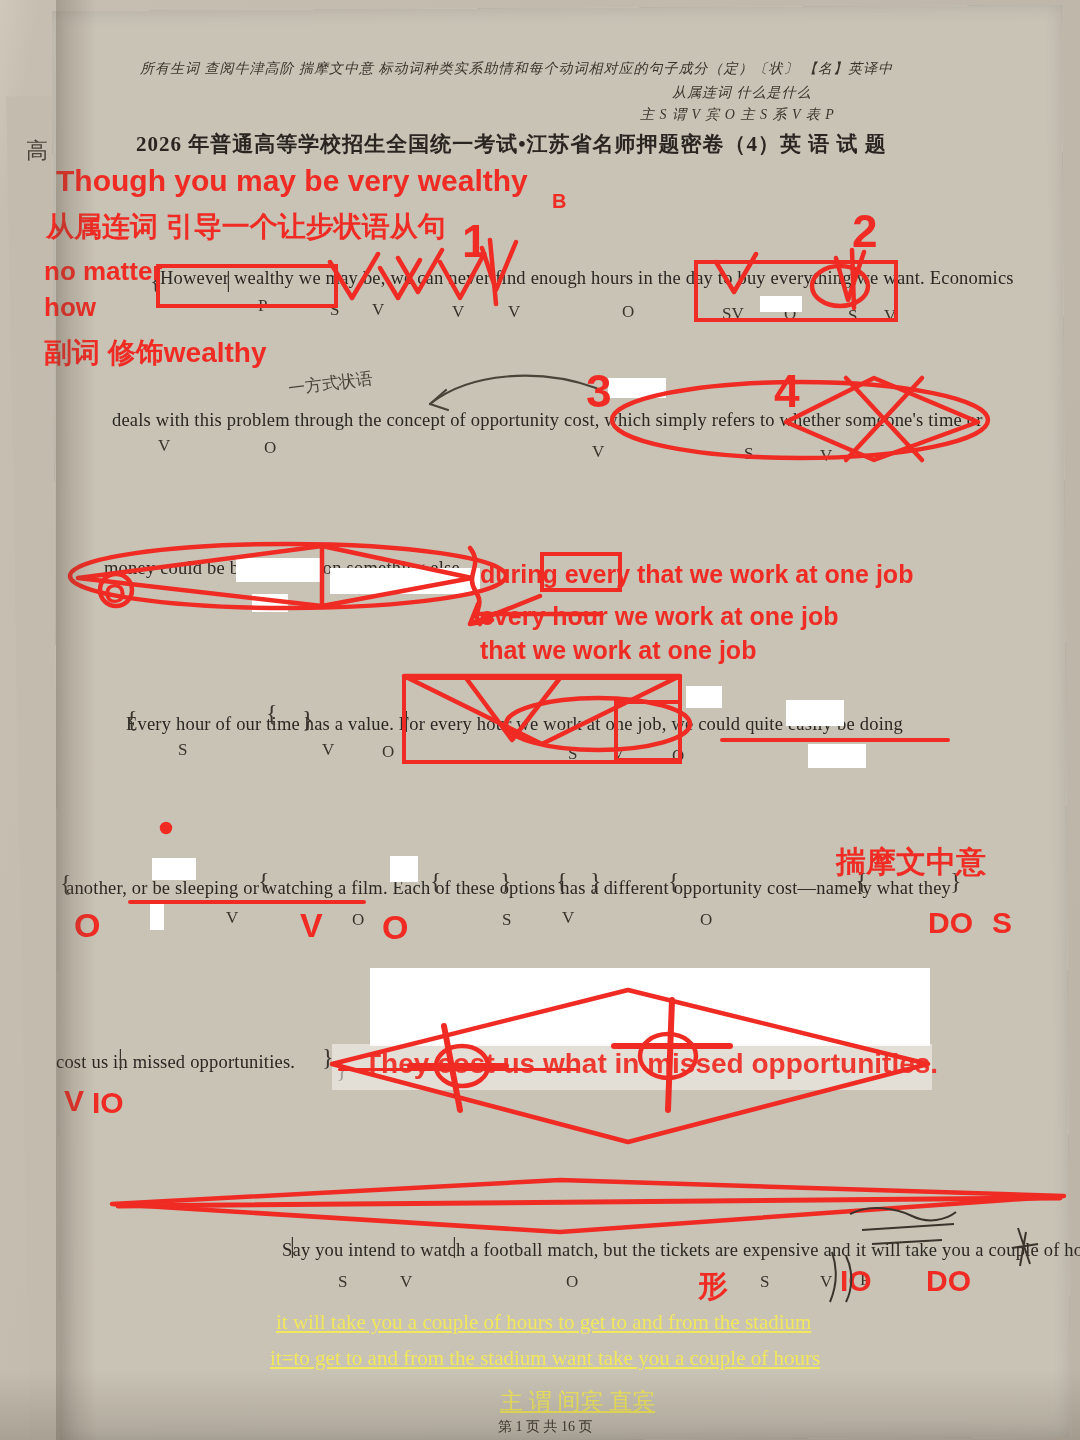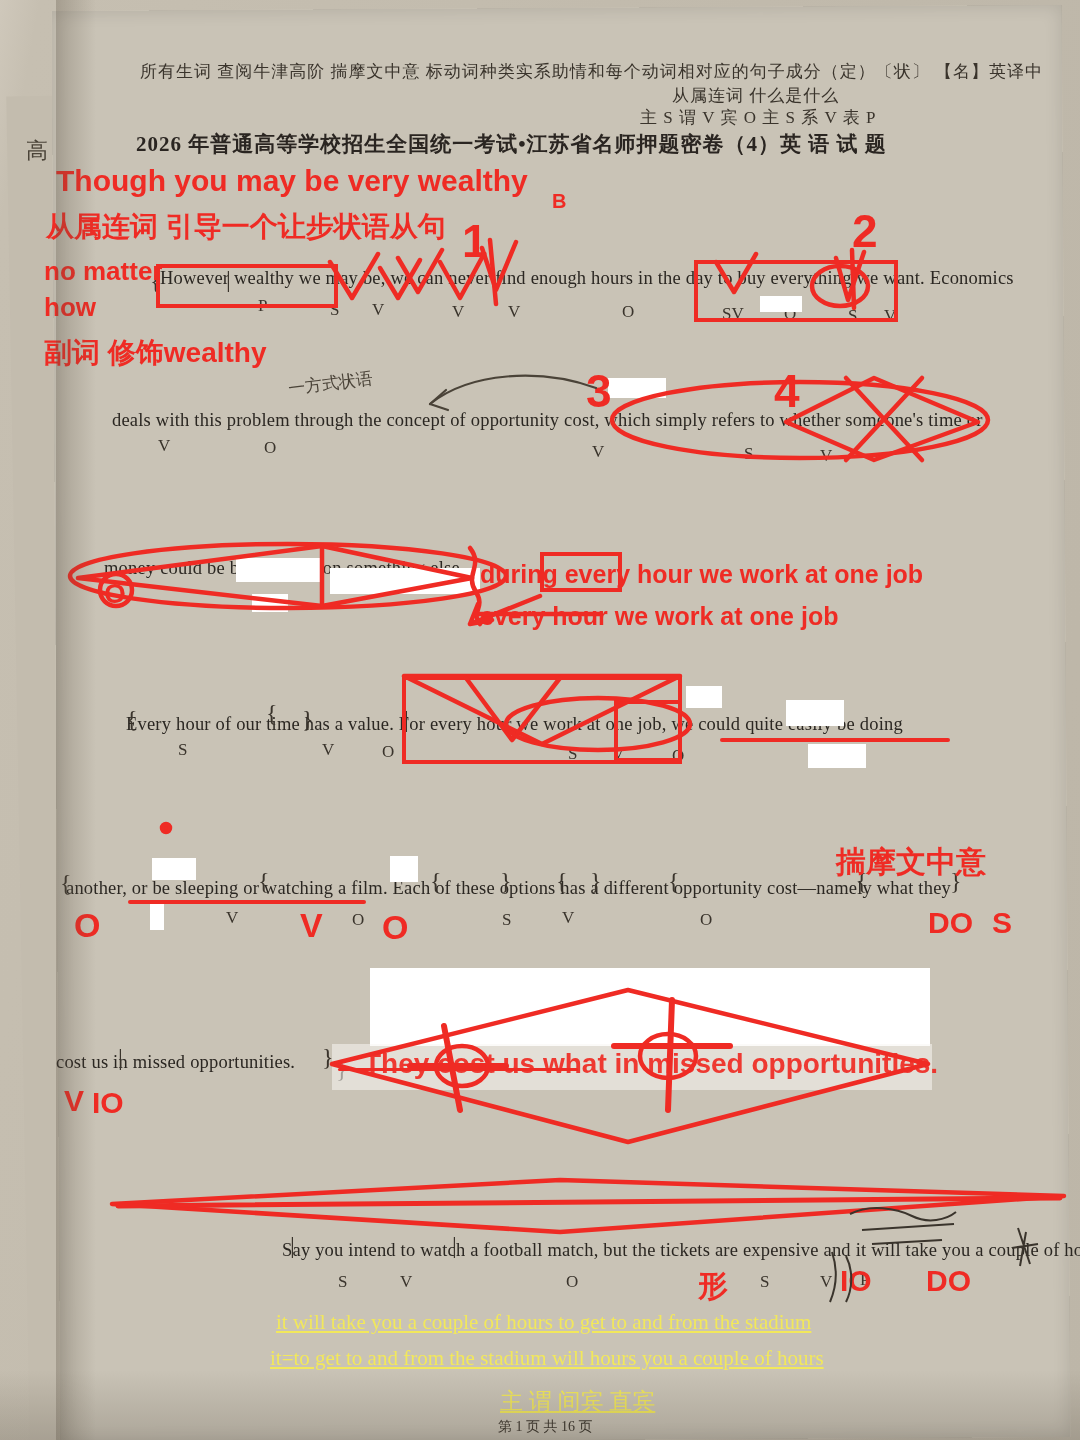--- a/index.html
+++ b/index.html
@@ -28,21 +28,21 @@
     position:absolute;left:56px;top:0;width:40px;height:1440px;
     background:linear-gradient(90deg,rgba(90,80,65,.30),rgba(90,80,65,0));
   }
   .shade-b{
     position:absolute;left:0;bottom:0;width:1080px;height:70px;
     background:linear-gradient(0deg,rgba(70,62,50,.22),rgba(70,62,50,0));
   }
 
   
   .pt{position:absolute;color:#2a2622;white-space:nowrap;}
-  .hdr-cn{font-family:"Liberation Serif",serif;font-size:17px;letter-spacing:1px;color:#3a342c;}
+  .hdr-cn{font-family:"Liberation Serif",serif;font-size:14px;letter-spacing:1px;color:#3a342c;font-style:italic;}
   .title{font-size:21px;font-weight:bold;letter-spacing:1px;color:#2a2521;}
   .body-line{font-size:18.5px;color:#2b2722;letter-spacing:.2px;}
   .footer-cn{font-size:14px;color:#3a342c;}
 
   
   .slash{position:absolute;color:#3a342c;font-size:17px;}
   .brace{position:absolute;color:#3a342c;font-size:24px;font-family:"Liberation Serif",serif;}
 
   
   .red{position:absolute;color:#ef2b24;font-weight:bold;white-space:nowrap;}
@@ -159,22 +159,23 @@
   <div class="red red-hand" style="left:46px;top:208px;font-size:28px;">从属连词 引导一个让步状语从句</div>
   <div class="red red-hand" style="left:44px;top:256px;font-size:26px;">no matter</div>
   <div class="red red-hand" style="left:44px;top:292px;font-size:26px;">how</div>
   <div class="red red-hand" style="left:44px;top:334px;font-size:28px;">副词 修饰wealthy</div>
 
   <div class="red red-hand" style="left:462px;top:214px;font-size:46px;">1</div>
   <div class="red red-hand" style="left:852px;top:204px;font-size:46px;">2</div>
   <div class="red red-hand" style="left:586px;top:364px;font-size:46px;">3</div>
   <div class="red red-hand" style="left:774px;top:364px;font-size:46px;">4</div>
 
-  <div class="red red-hand" style="left:480px;top:560px;font-size:25px;">during every hour we work at one job</div>
+  <div class="red red-hand" style="left:480px;top:560px;font-size:25px;">during every that we work at one job</div>
   <div class="red red-hand" style="left:480px;top:602px;font-size:25px;">every hour we work at one job</div>
+  <div class="red red-hand" style="left:480px;top:636px;font-size:25px;">that we work at one job</div>
 
   <div class="red red-hand" style="left:836px;top:842px;font-size:30px;">揣摩文中意</div>
 
   <div class="red red-hand" style="left:364px;top:1048px;font-size:28px;opacity:.92;">They cost us what  in missed opportunities.</div>
 
   <div class="red red-hand" style="left:104px;top:578px;font-size:28px;">O</div>
   <div class="red red-hand" style="left:74px;top:906px;font-size:34px;">O</div>
   <div class="red red-hand" style="left:300px;top:906px;font-size:34px;">V</div>
   <div class="red red-hand" style="left:382px;top:908px;font-size:34px;">O</div>
   <div class="red red-hand" style="left:928px;top:906px;font-size:30px;">DO</div>
@@ -254,18 +255,18 @@
       <path d="M850 1214 c 20 -10, 46 -6, 62 2 c 16 8, 34 4, 44 -4"></path>
       <path d="M862 1230 l92 -6"></path>
       <path d="M872 1244 l70 -4"></path>
       <path d="M1018 1228 l12 36 M1026 1232 l-6 34 M1012 1248 l26 -4"></path>
       <path d="M832 1252 c 6 18, 4 36, -2 50"></path>
       <path d="M846 1256 c 8 16, 6 34, 0 46"></path>
     </g>
   </svg>
 
   <div class="yellow" style="left:276px;top:1310px;font-size:21px;">it will take you a couple of hours to get to and from the stadium</div>
-  <div class="yellow" style="left:270px;top:1346px;font-size:21px;">it=to get to and from the stadium  will hours you a couple of hours</div>
+  <div class="yellow" style="left:270px;top:1346px;font-size:21px;">it=to get to and from the stadium  want take you a couple of hours</div>
   <div class="yellow" style="left:500px;top:1386px;font-size:23px;">主                    谓 间宾    直宾</div>
 
   <div class="shade-l"></div>
   <div class="shade-b"></div>
 </div>
 
 </body></html>

